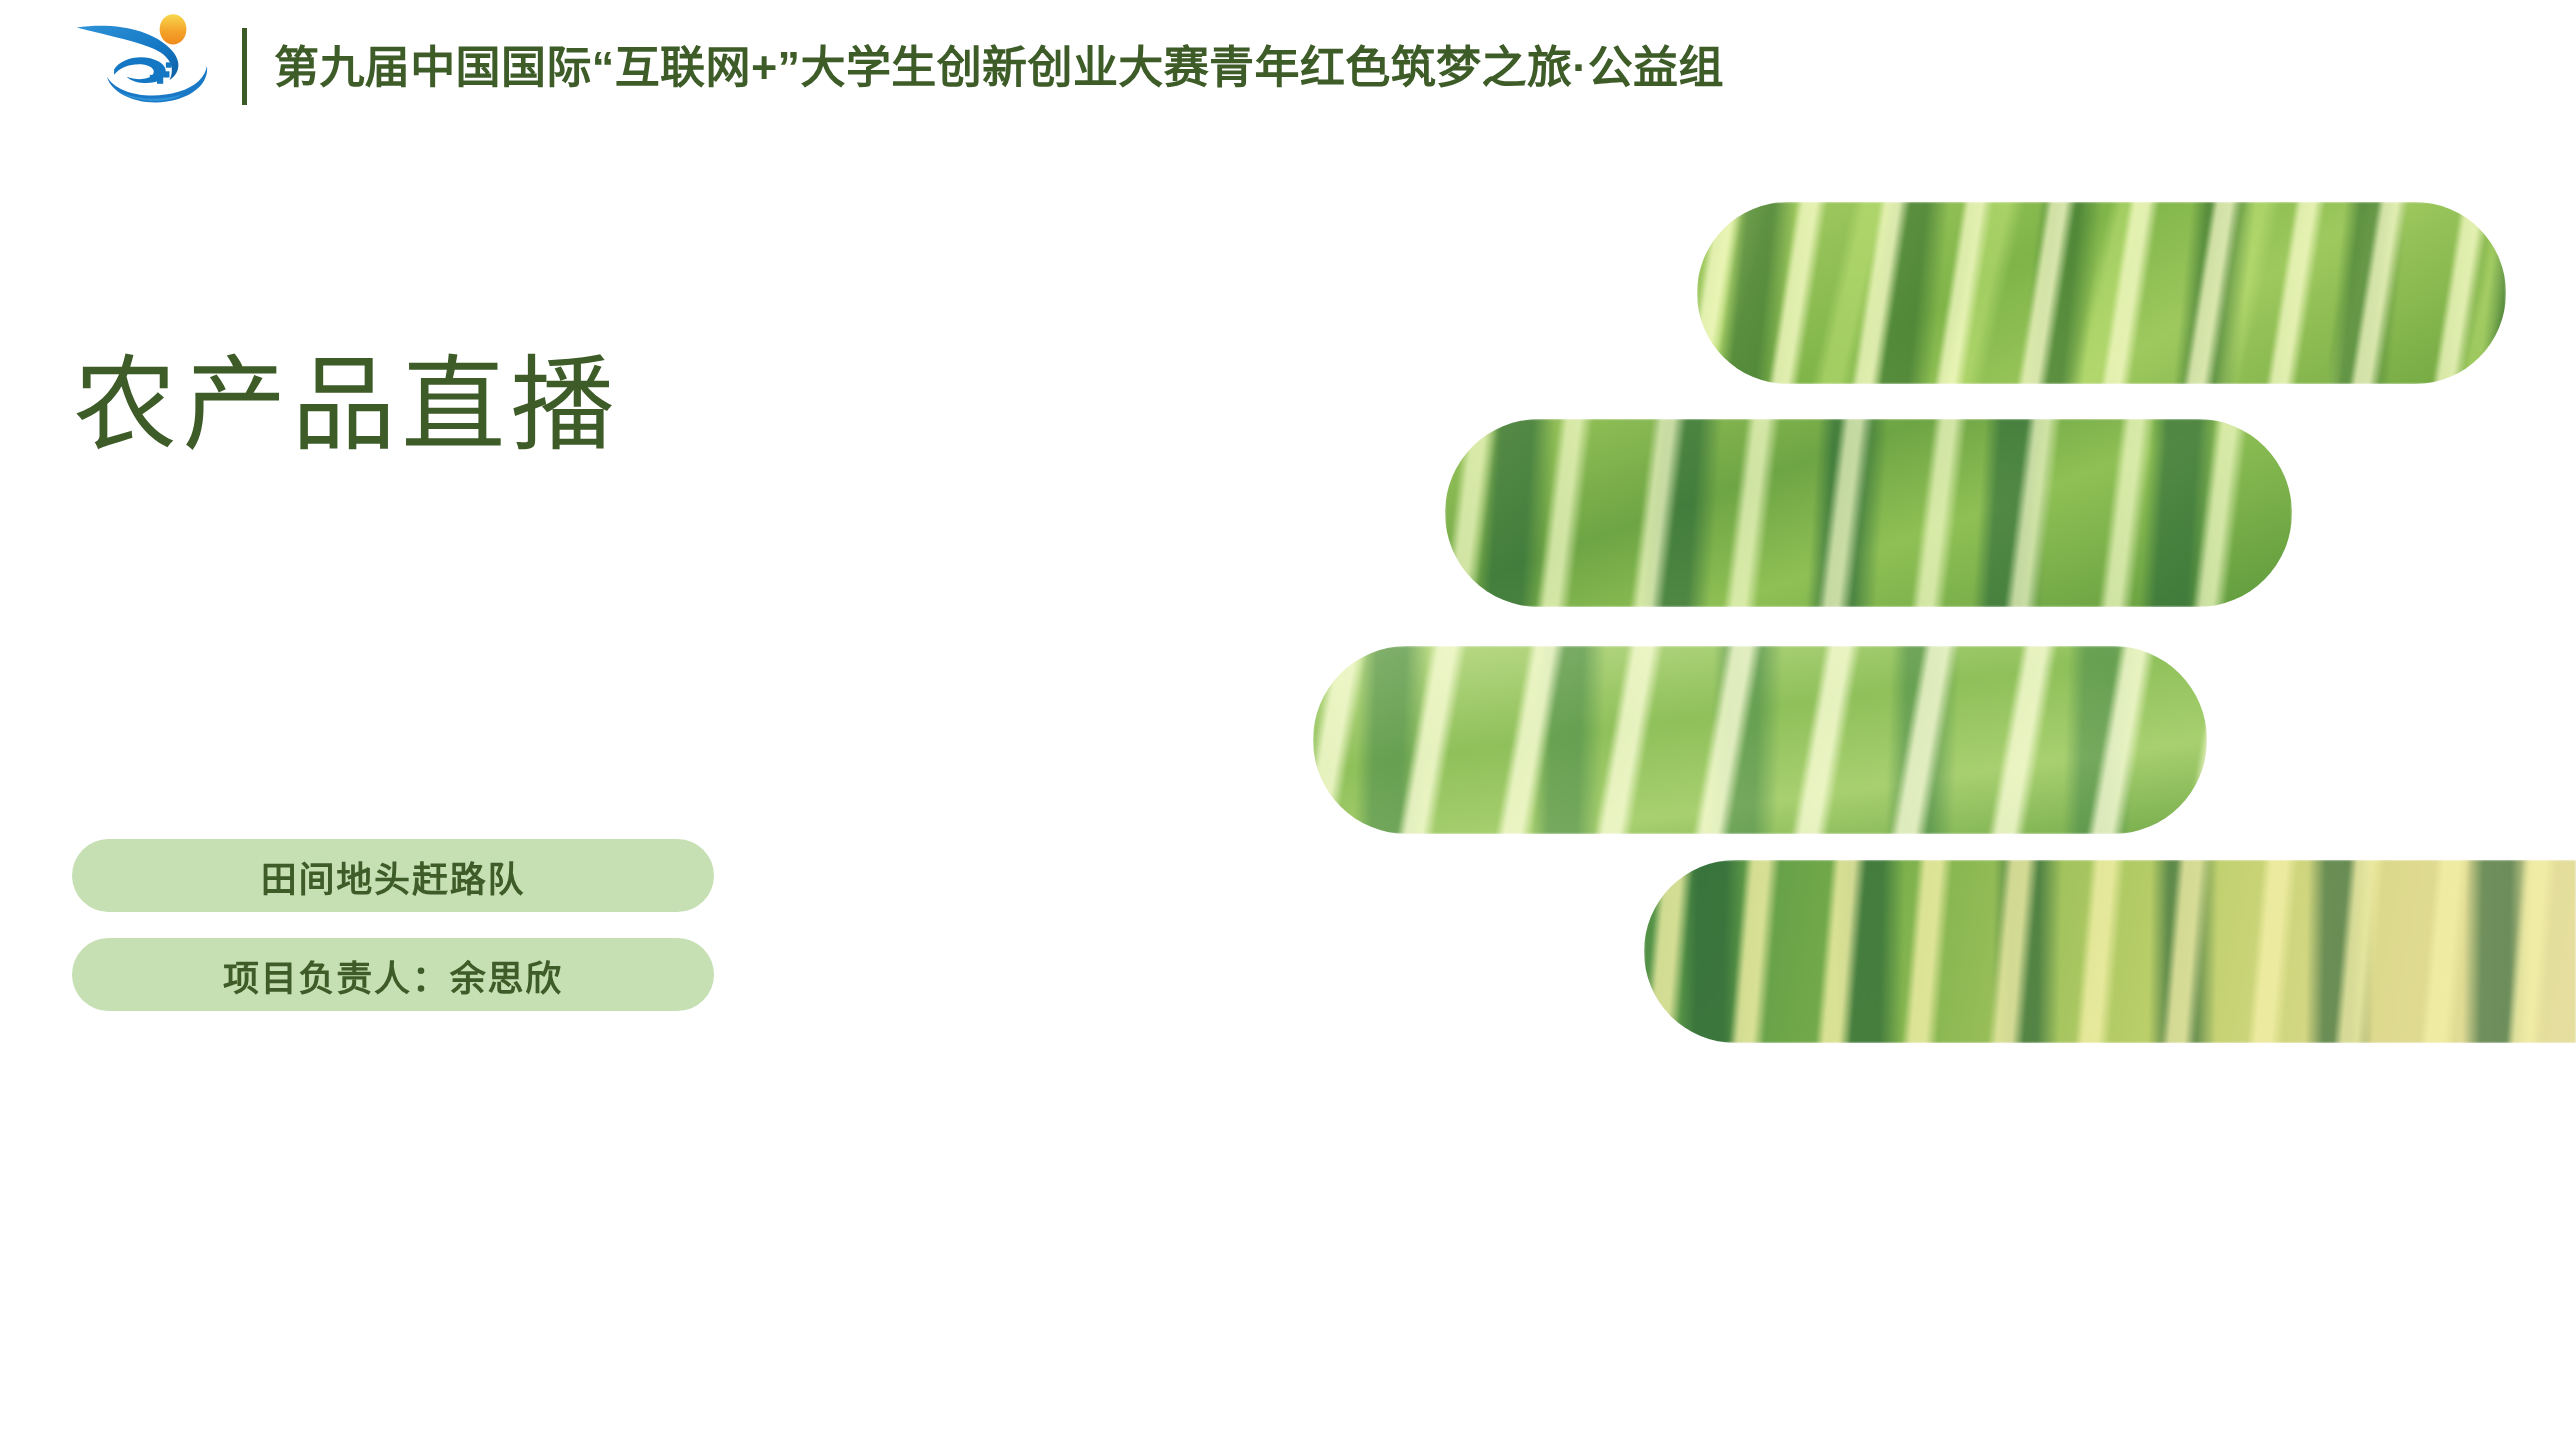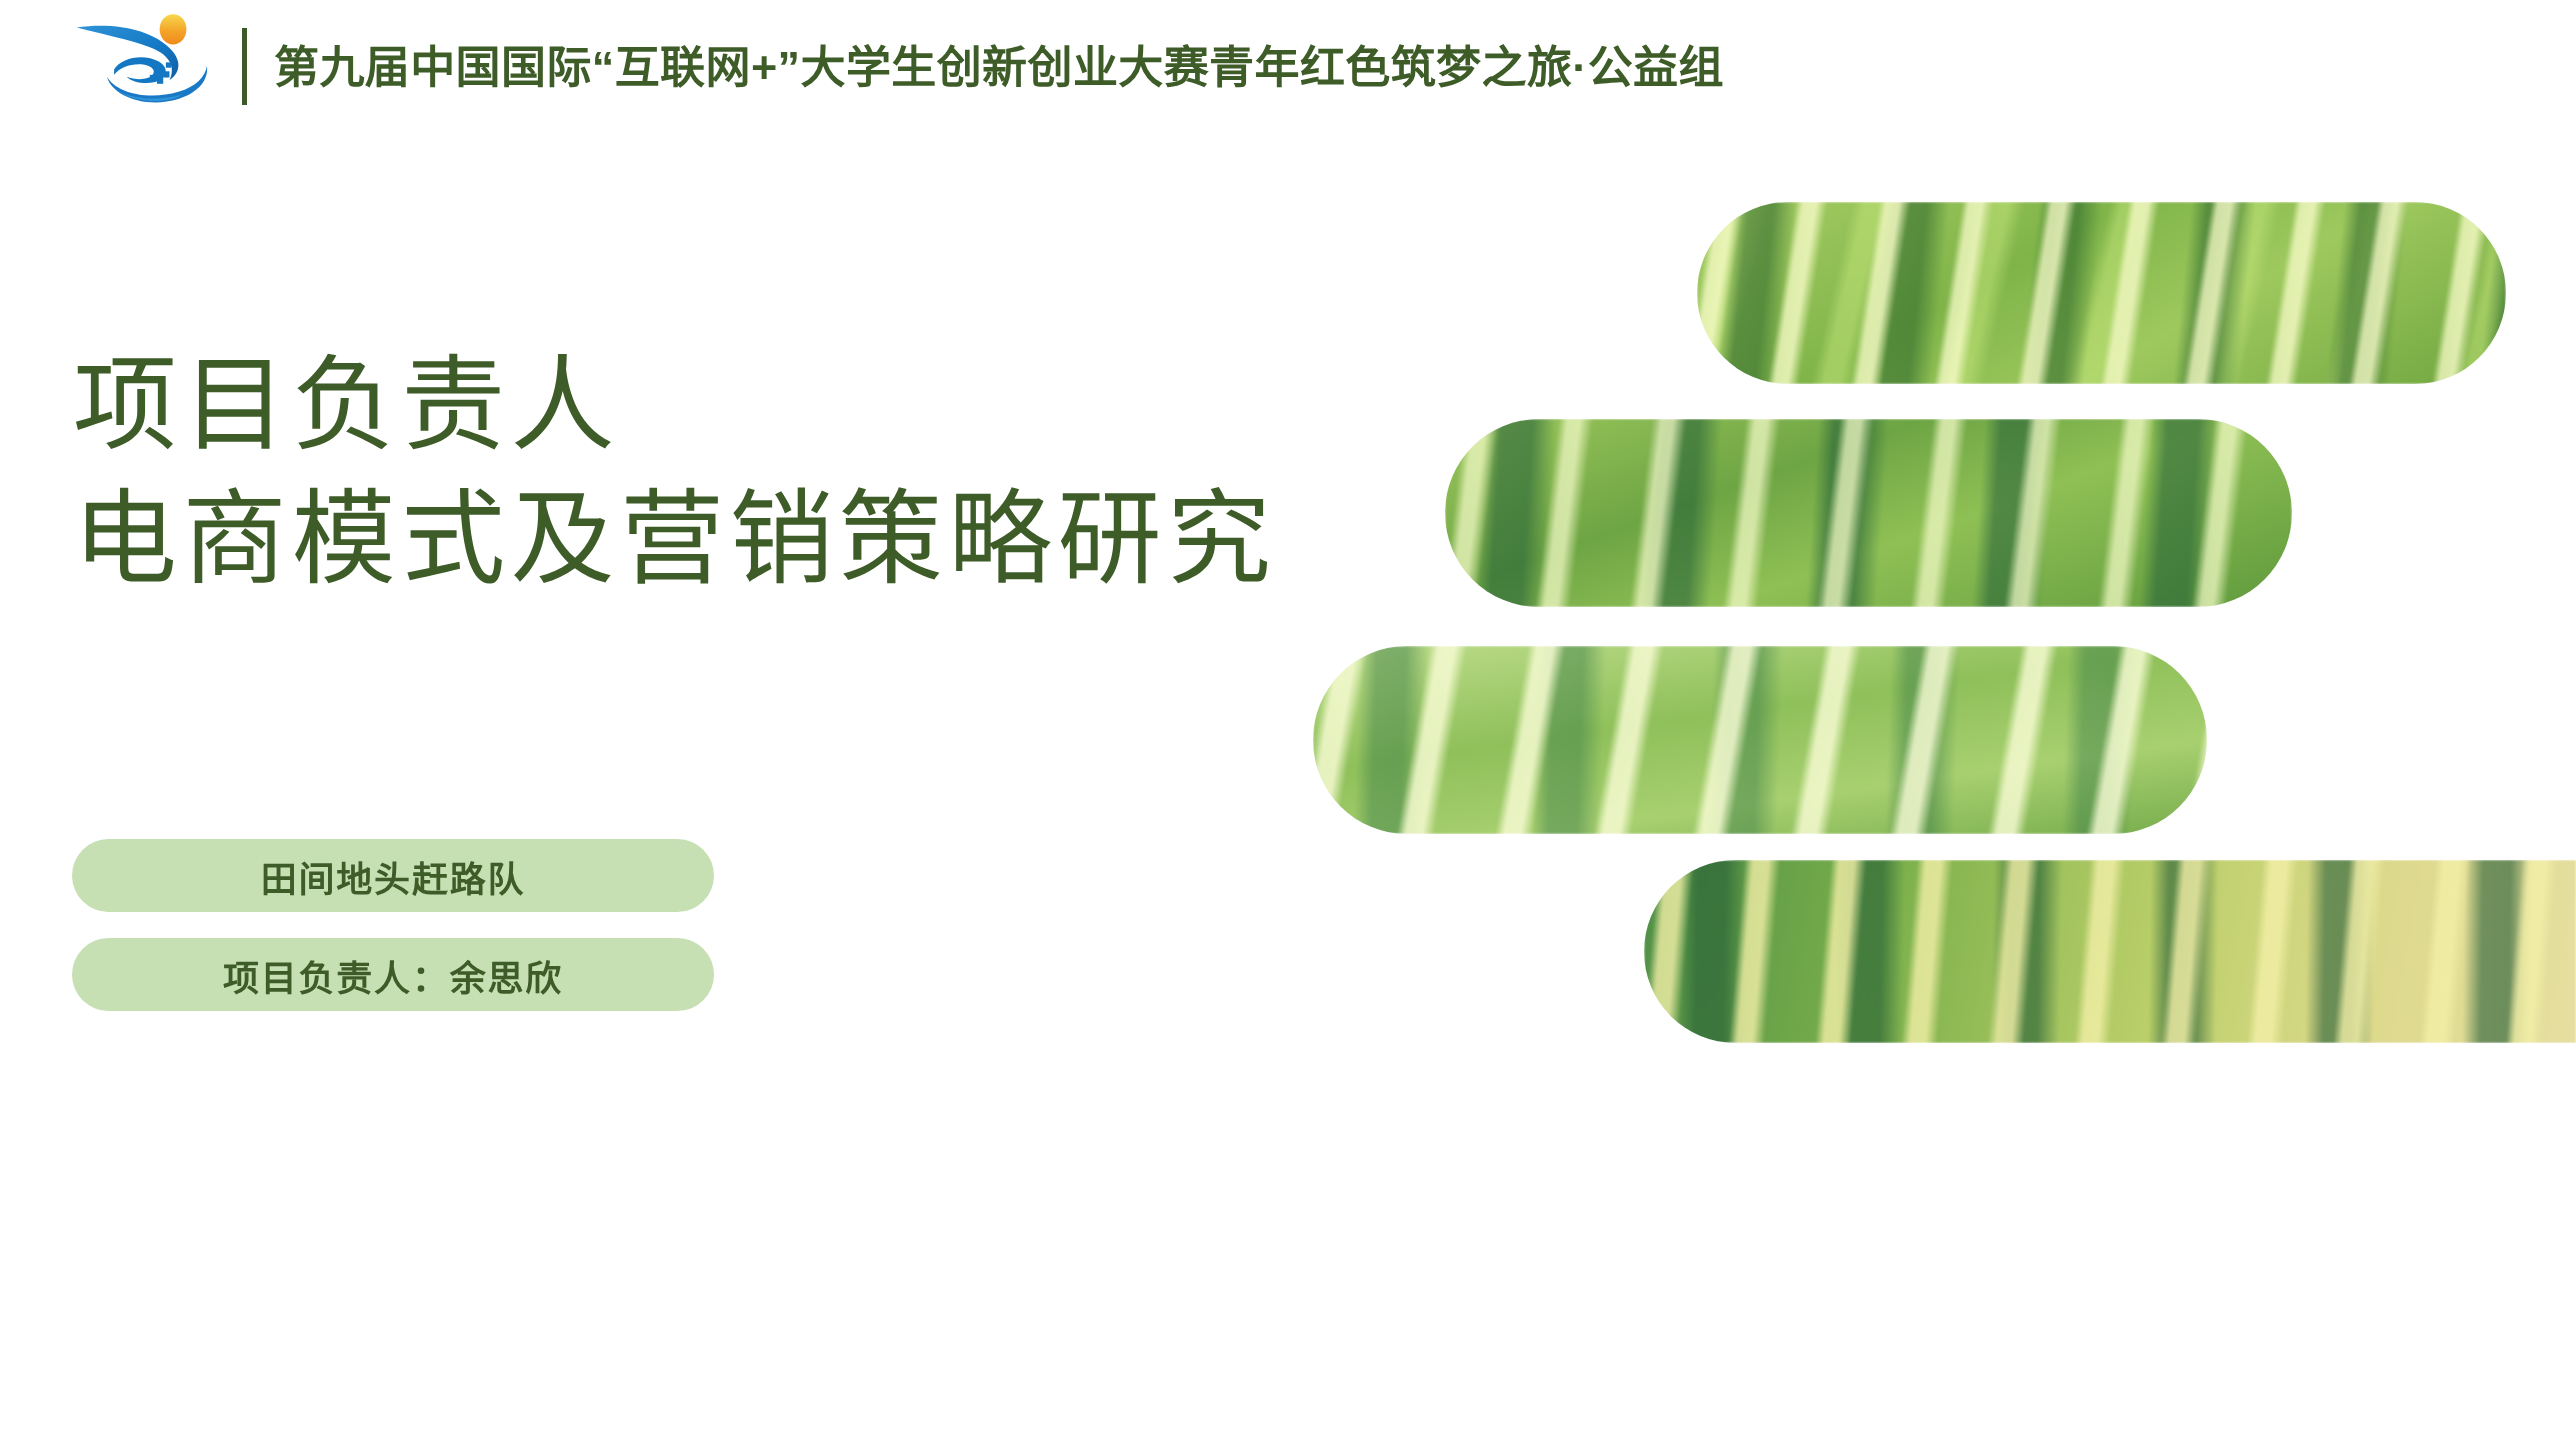--- a/index.html
+++ b/index.html
@@ -276,22 +276,21 @@
 
   <div class="grass-shape" id="shape-3">
     <div class="tex tex-palegrass"></div>
   </div>
 
   <div class="grass-shape" id="shape-4">
     <div class="tex tex-goldgrass"></div>
   </div>
 
   <div id="title-block">
-    <div class="title-line">项目负责人</div>
-    <div class="title-line">电商模式及营销策略研究</div>
+    <div class="title-line">农产品直播</div>
   </div>
 
   <div id="labels">
     <div class="label-pill">田间地头赶路队</div>
     <div class="label-pill">项目负责人：余思欣</div>
   </div>
 
   <div id="bottom-band">
     <div class="tex tex-darkgrass"></div>
   </div>

